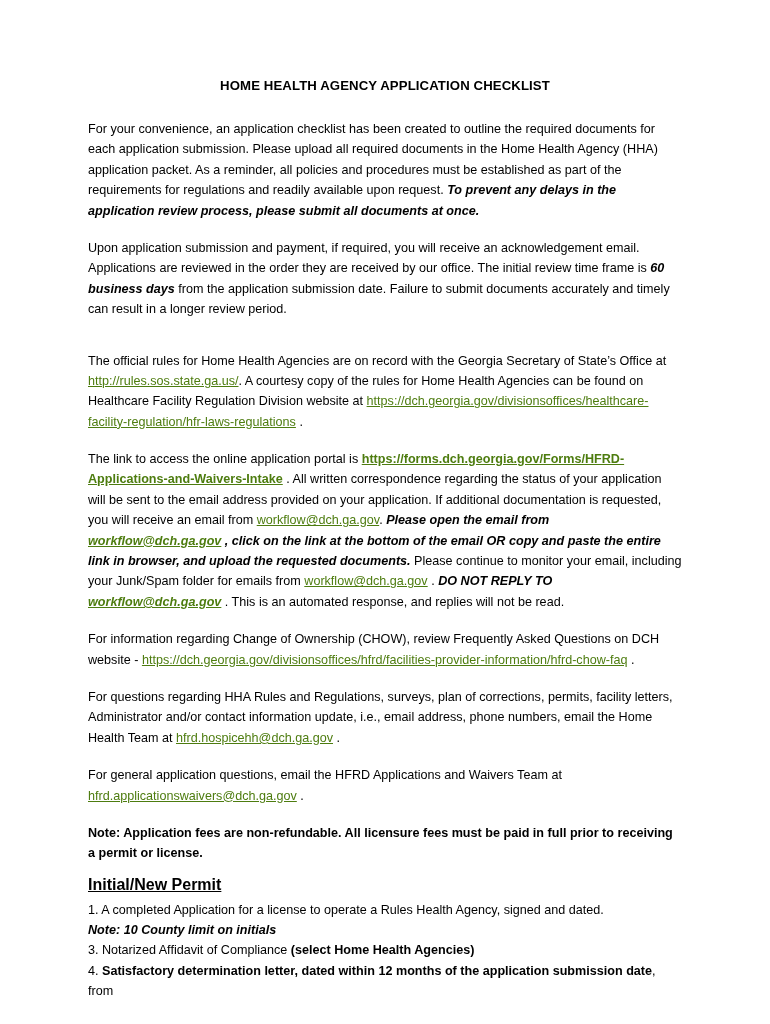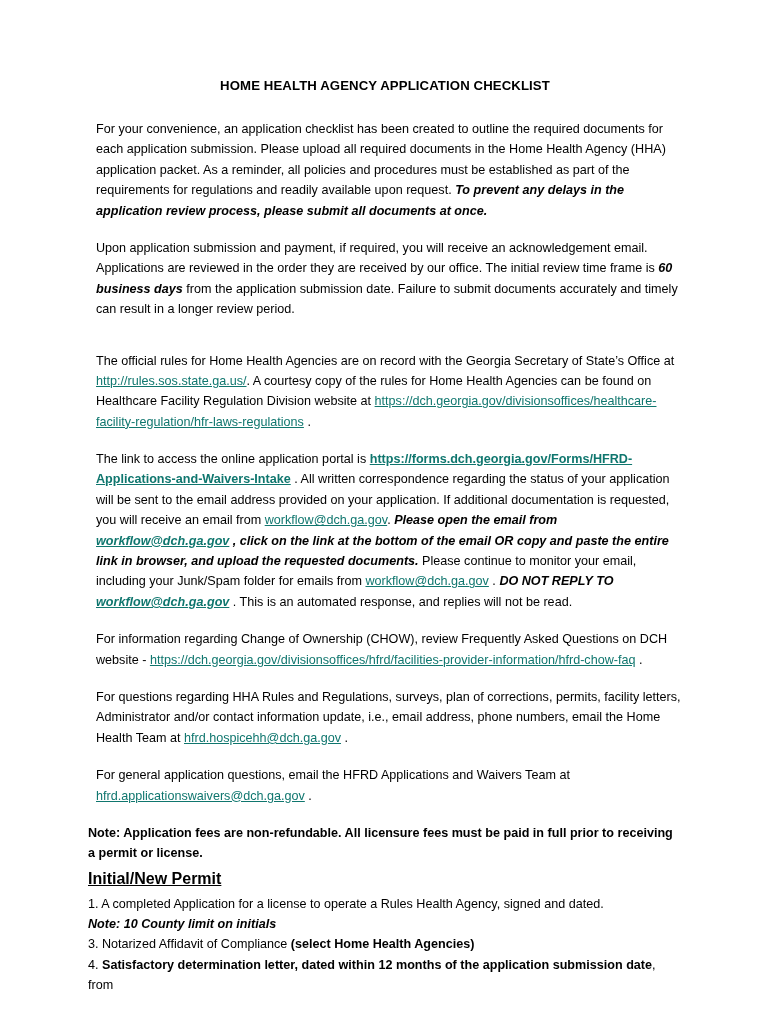--- a/index.html
+++ b/index.html
@@ -25,27 +25,27 @@
   .doc-title {
     text-align: center;
     font-size: 13.2px;
     font-weight: bold;
     letter-spacing: 0.1px;
     margin: 0 0 26px 0;
   }
   p.para {
     font-size: 12.6px;
     line-height: 1.62;
-    margin: 0 0 17px 8px;
+    margin: 0 0 17px 0;
     text-align: left;
   }
   .b { font-weight: bold; }
   .bi { font-weight: bold; font-style: italic; }
   a.link, .link {
-    color: #0f766e;
+    color: #4d7c0f;
     text-decoration: underline;
     word-break: break-word;
   }
   .link.bi {
     font-weight: bold;
     font-style: italic;
   }
   .link.b { font-weight: bold; }
   .section-head {
     font-size: 16px;
@@ -60,21 +60,21 @@
     padding: 0;
   }
   ol.checklist li {
     font-size: 12.6px;
     line-height: 1.62;
     margin: 0;
   }
   .note-block {
     font-size: 12.6px;
     line-height: 1.62;
-    margin: 0 0 2px 0;
+    margin: 0 0 8px 0;
     font-weight: bold;
   }
   .spacer-lg { height: 14px; }
 </style>
 </head>
 <body>
 
 <div class="page">
 
   <h1 class="doc-title">HOME HEALTH AGENCY APPLICATION CHECKLIST</h1>

